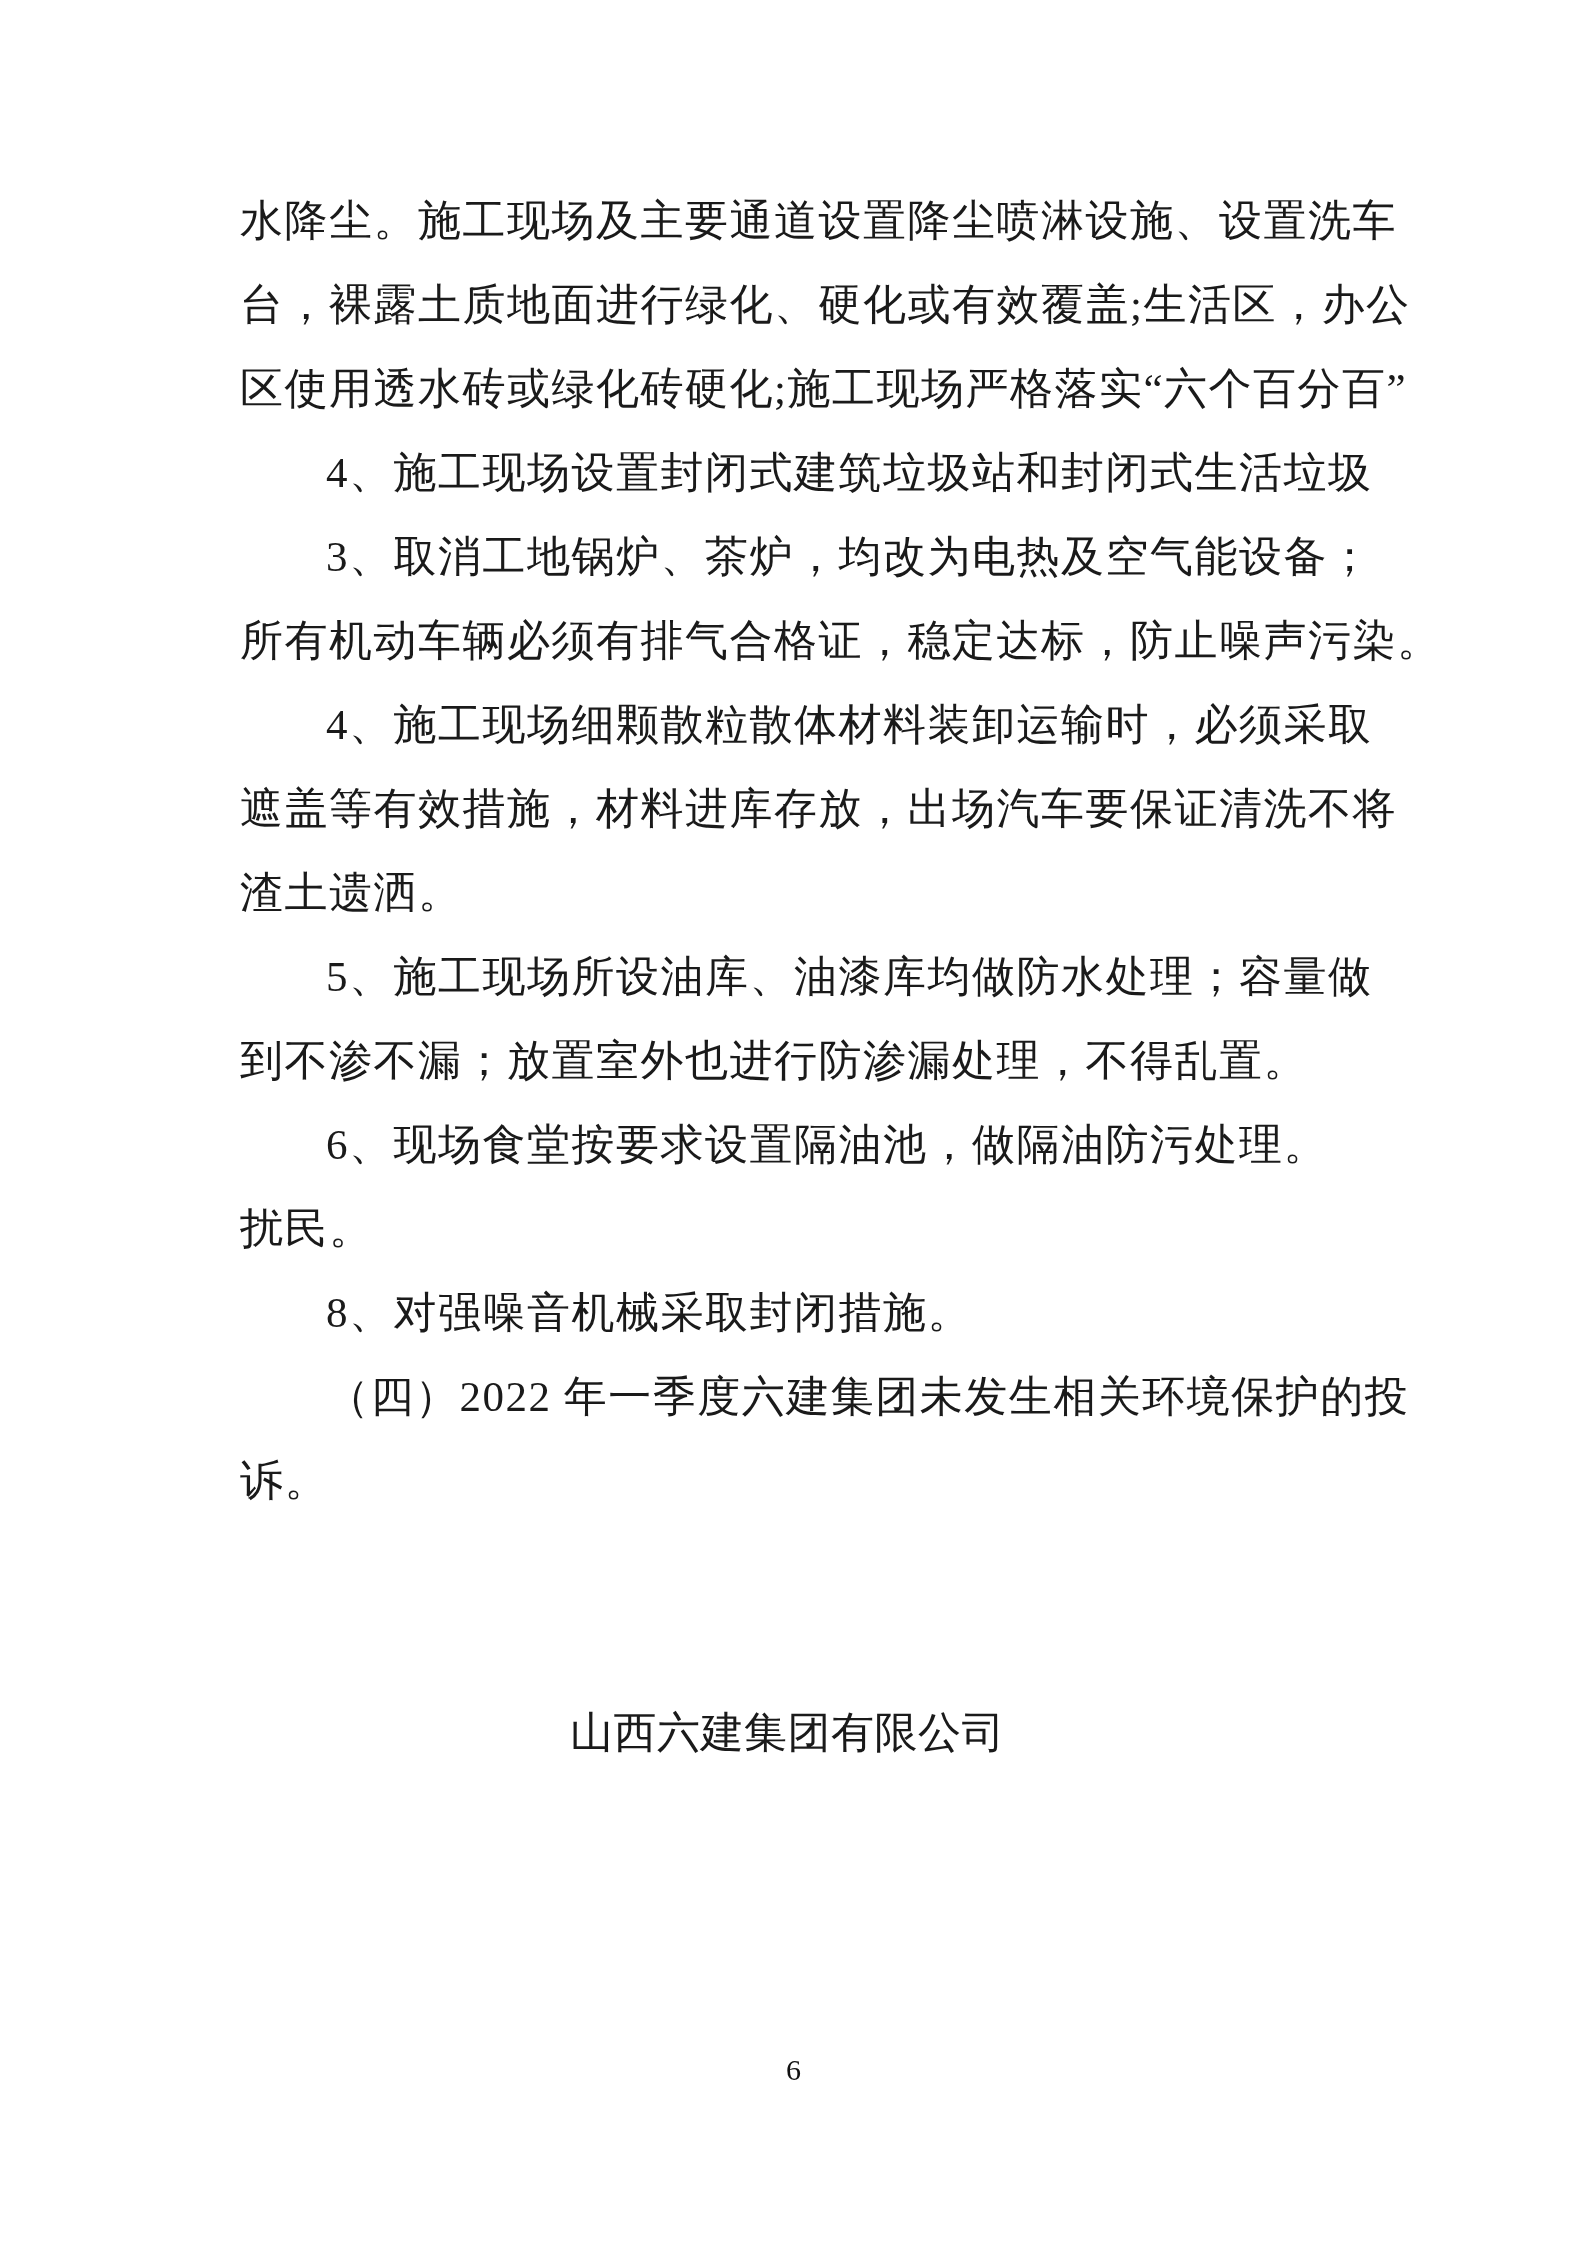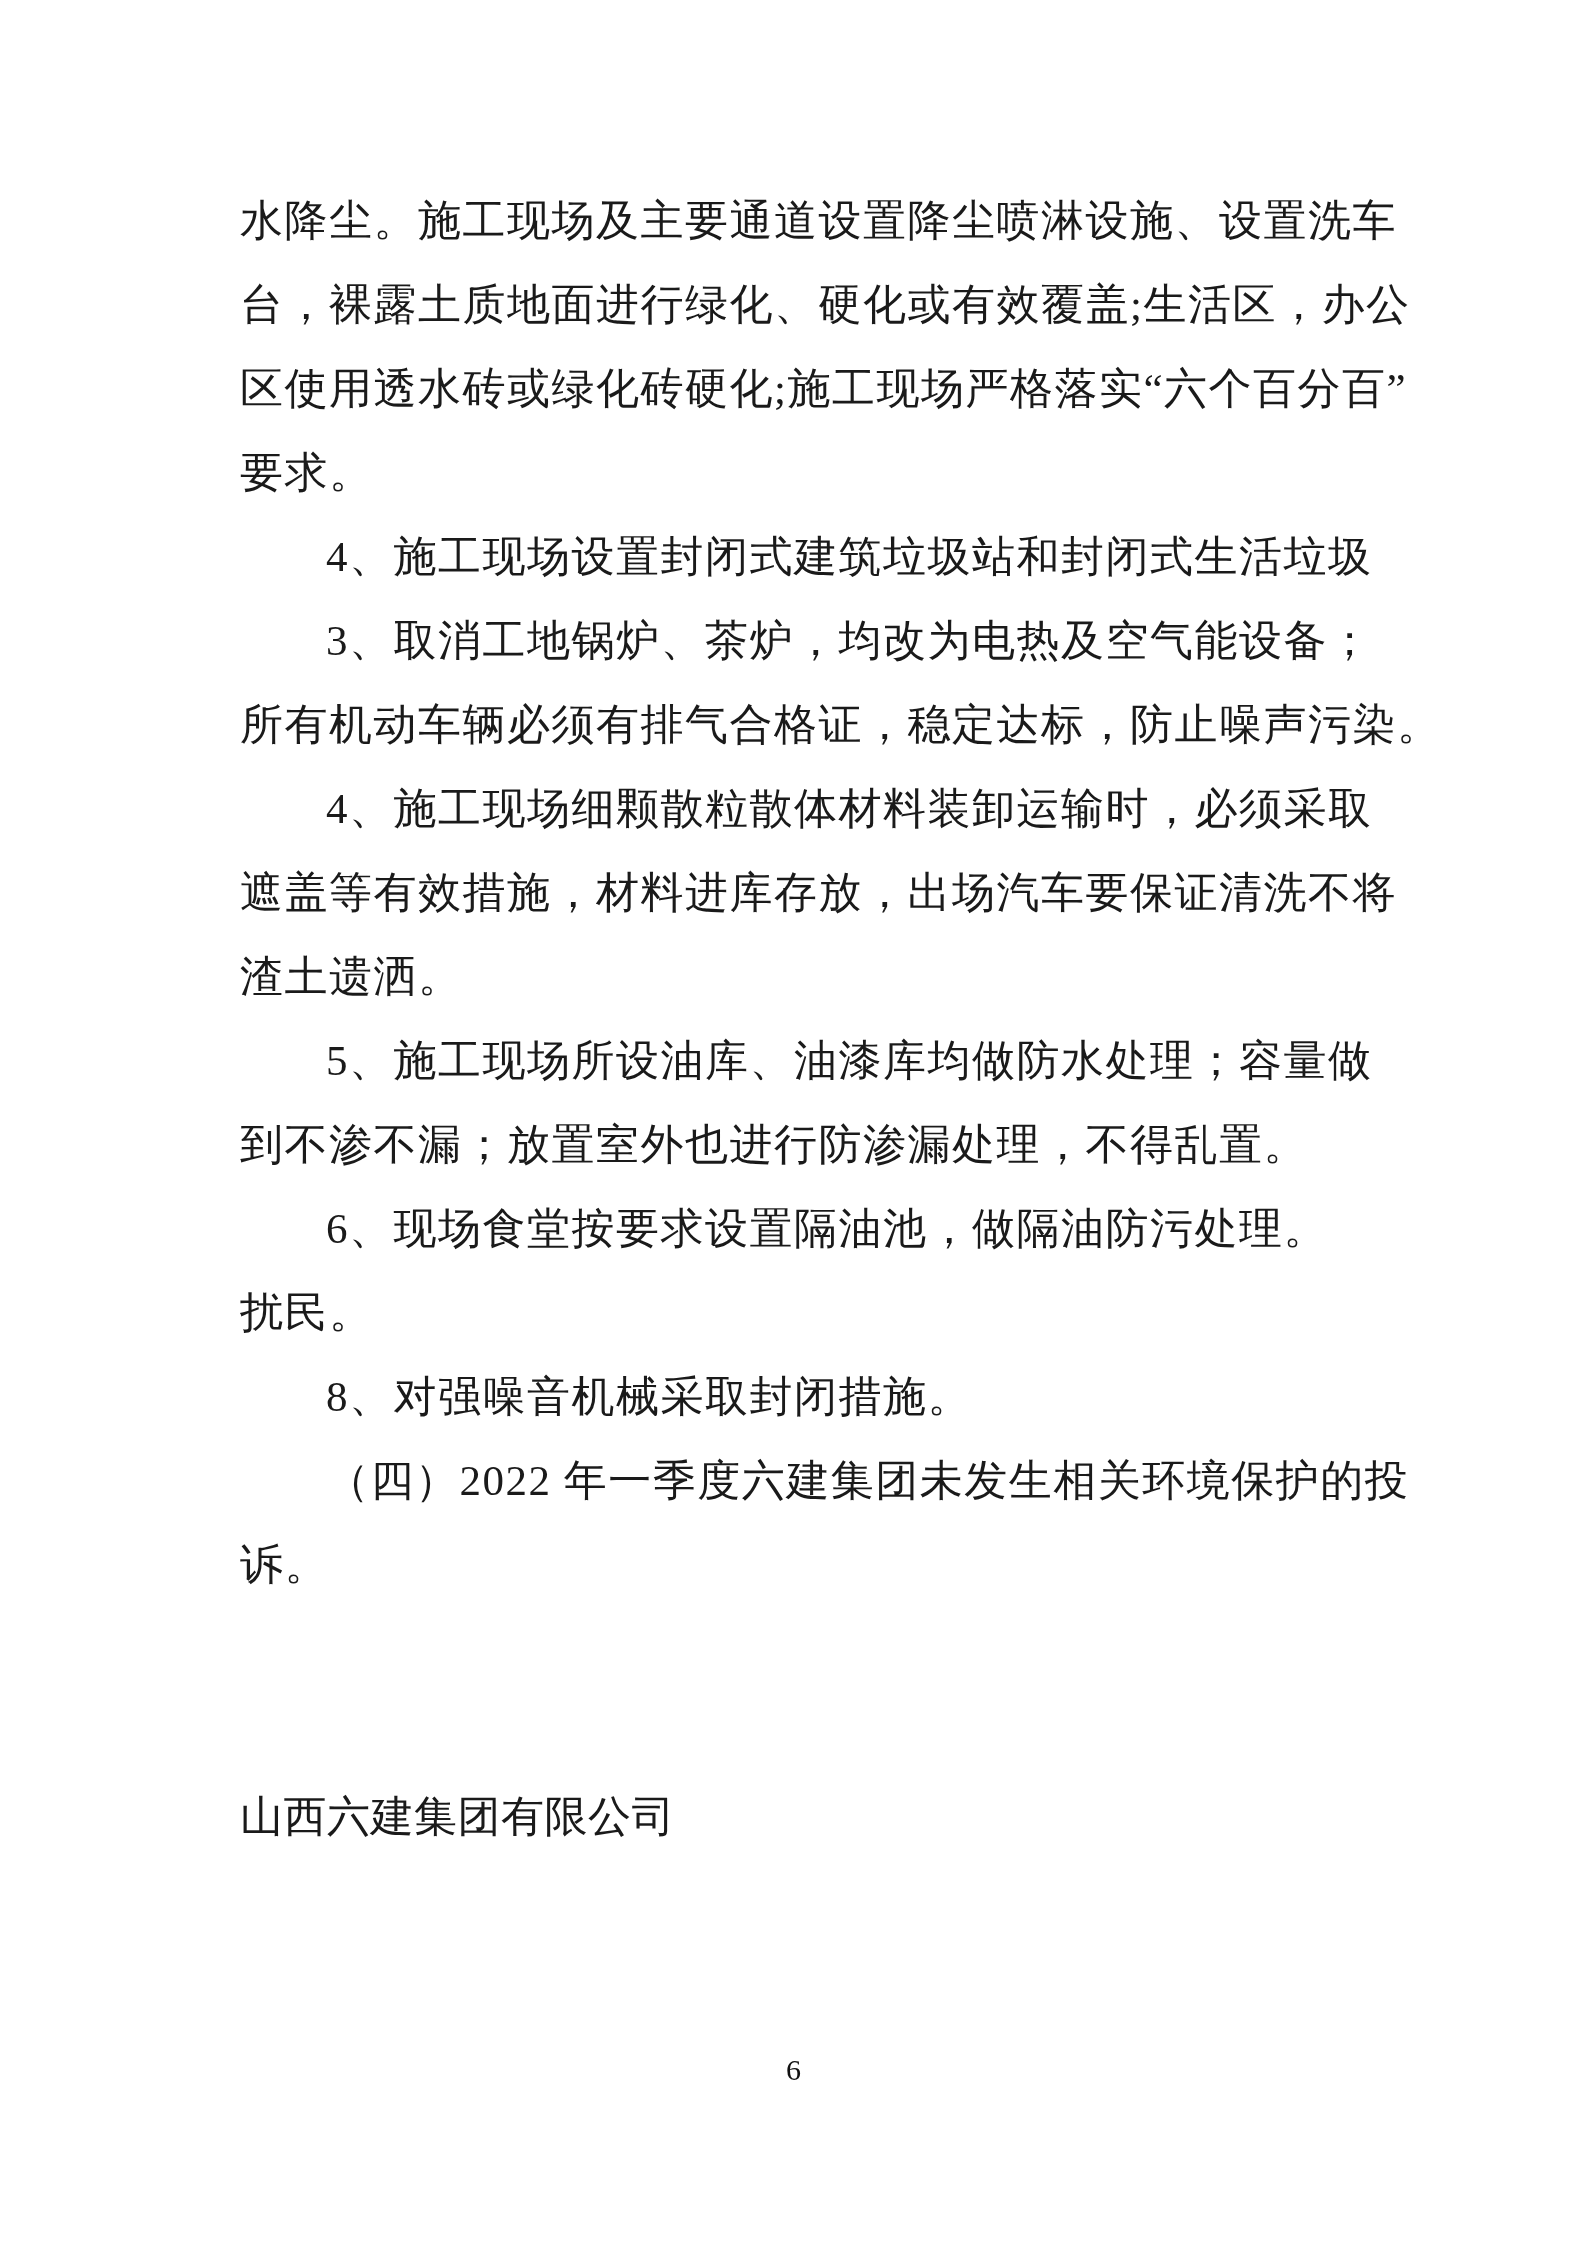--- a/index.html
+++ b/index.html
@@ -36,21 +36,21 @@
   }
   .spacer {
     height: 168px; 
   }
   .signature-line {
     display: block;
     height: 84px;
     line-height: 84px;
     font-size: 43px;
     letter-spacing: 0.5px;
-    text-align: left;
+    text-align: center;
     padding-right: 60px;
     white-space: nowrap;
   }
   .page-number {
     position: absolute;
     top: 2052px;
     left: 0;
     width: 100%;
     text-align: center;
     font-size: 30px;
@@ -61,21 +61,20 @@
 </style>
 </head>
 <body>
 
 <div class="page">
 
   <div class="content">
     <div class="line">水降尘。施工现场及主要通道设置降尘喷淋设施、设置洗车</div>
     <div class="line">台，裸露土质地面进行绿化、硬化或有效覆盖;生活区，办公</div>
     <div class="line">区使用透水砖或绿化砖硬化;施工现场严格落实“六个百分百”</div>
-    <div class="line">要求。</div>
     <div class="line indent">4、施工现场设置封闭式建筑垃圾站和封闭式生活垃圾</div>
     <div class="line indent">3、取消工地锅炉、茶炉，均改为电热及空气能设备；</div>
     <div class="line">所有机动车辆必须有排气合格证，稳定达标，防止噪声污染。</div>
     <div class="line indent">4、施工现场细颗散粒散体材料装卸运输时，必须采取</div>
     <div class="line">遮盖等有效措施，材料进库存放，出场汽车要保证清洗不将</div>
     <div class="line">渣土遗洒。</div>
     <div class="line indent">5、施工现场所设油库、油漆库均做防水处理；容量做</div>
     <div class="line">到不渗不漏；放置室外也进行防渗漏处理，不得乱置。</div>
     <div class="line indent">6、现场食堂按要求设置隔油池，做隔油防污处理。</div>
     <div class="line">扰民。</div>

